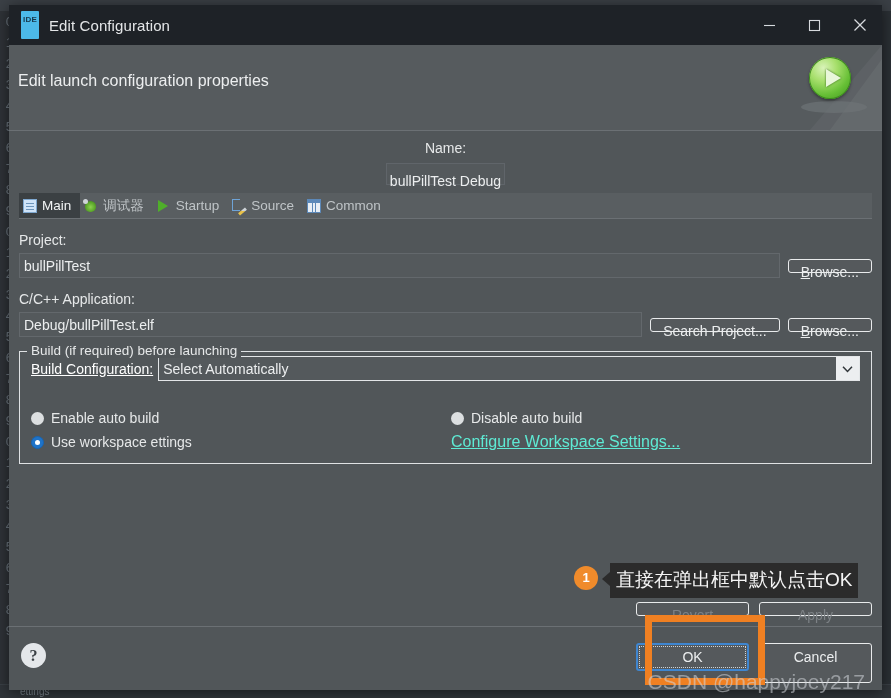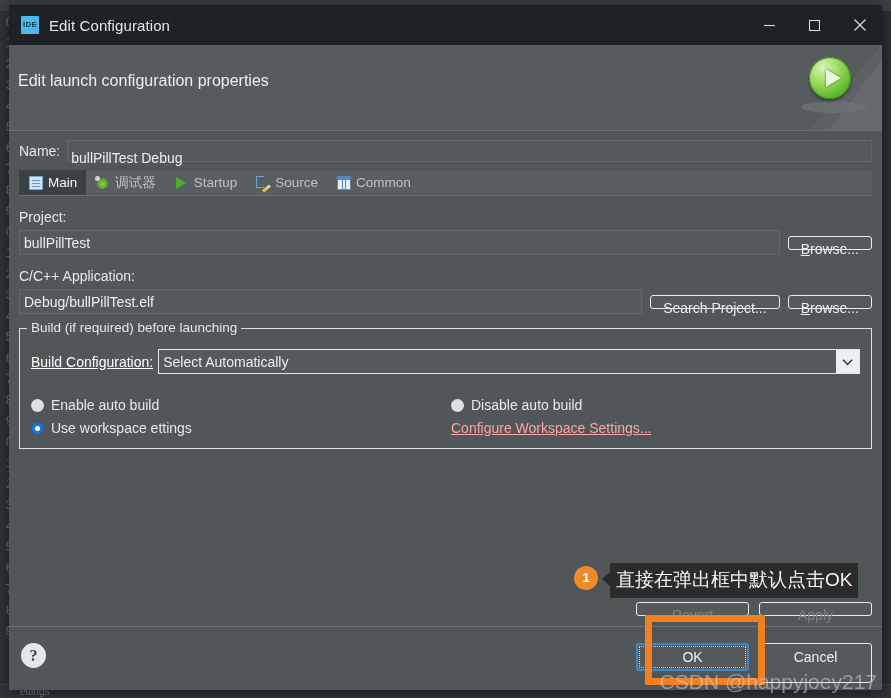--- a/index.html
+++ b/index.html
@@ -82,21 +82,21 @@
   
   #title-bar {
     height: 40px;
     background: #1e2227;
     display: flex;
     align-items: center;
     flex: 0 0 auto;
     position: relative;
   }
   #app-icon {
-    width: 18px; height: 18px;
+    width: 18px; height: 28px;
     margin-left: 12px;
     background: #4cb9e8;
     border-radius: 1px;
     color: #17384a;
     font-size: 8px;
     font-weight: bold;
     line-height: 18px;
     text-align: center;
     letter-spacing: .3px;
     font-family: "Liberation Sans", sans-serif;
@@ -170,20 +170,21 @@
     position: relative;
     padding: 0 10px;
     box-sizing: border-box;
   }
 
   .name-row {
     display: flex;
     align-items: center;
     margin-top: 9px;
     gap: 7px;
+    flex-direction: column;
   }
   .name-label {
     color: #e6e8e9;
     font-size: 14px;
   }
   .name-field {
     flex: 1 1 auto;
     height: 22px;
     background: #54595c;
     border: 1px solid #60656a;
@@ -201,21 +202,21 @@
     height: 25px;
     display: flex;
     align-items: stretch;
     border-bottom: 1px solid #6b7074;
     background: #595e61;
   }
   .tab {
     display: flex;
     align-items: center;
     gap: 5px;
-    padding: 0 9px 0 10px;
+    padding: 0 9px 0 4px;
     color: #bfc4c7;
     font-size: 13.5px;
     position: relative;
   }
   .tab.active {
     background: #3b4043;
     color: #f2f4f5;
   }
   .tab .tab-ico {
     width: 14px; height: 14px;
@@ -341,21 +342,21 @@
     text-align: center;
     white-space: nowrap;
   }
   .push-btn .u { text-decoration: underline; }
 
   
   #build-group {
     margin-top: 14px;
     border: 1px solid #dfe2e4;
     position: relative;
-    padding: 20px 11px 12px 11px;
+    padding: 4px 11px 12px 11px;
     box-sizing: border-box;
   }
   #build-group-title {
     position: absolute;
     top: -9px;
     left: 7px;
     background: #515659;
     padding: 0 4px;
     color: #e6e8e9;
     font-size: 13.5px;
@@ -395,21 +396,21 @@
     align-items: center;
     justify-content: center;
     flex: 0 0 auto;
   }
   .combo-arrow svg { display: block; }
 
   .radio-grid {
     display: grid;
     grid-template-columns: 420px 1fr;
     row-gap: 7px;
-    margin-top: 23px;
+    margin-top: 29px;
   }
   .radio-item {
     display: flex;
     align-items: center;
     gap: 7px;
   }
   .radio {
     width: 13px; height: 13px;
     border-radius: 50%;
     background: #dcdfe1;
@@ -427,22 +428,22 @@
     left: 3px; top: 3px;
     width: 5px; height: 5px;
     border-radius: 50%;
     background: #fff;
   }
   .radio-label {
     color: #e6e8e9;
     font-size: 14px;
   }
   .link-text {
-    color: #fca5a5;
-    font-size: 14px;
+    color: #5eead4;
+    font-size: 16px;
     text-decoration: underline;
   }
 
   
   #apply-row {
     position: absolute;
     right: 10px;
     bottom: 10px;
     display: flex;
     gap: 10px;
@@ -550,21 +551,21 @@
     position: absolute;
     left: -8px;
     top: 9px;
     width: 0; height: 0;
     border-right: 8px solid #2b2b2b;
     border-top: 7px solid transparent;
     border-bottom: 7px solid transparent;
   }
   #watermark {
     position: absolute;
-    right: 14px;
+    right: 26px;
     bottom: 4px;
     color: rgba(210,214,218,.55);
     font-size: 21px;
     z-index: 45;
     font-family: "Liberation Sans", sans-serif;
   }
 </style>
 </head>
 <body>
 

